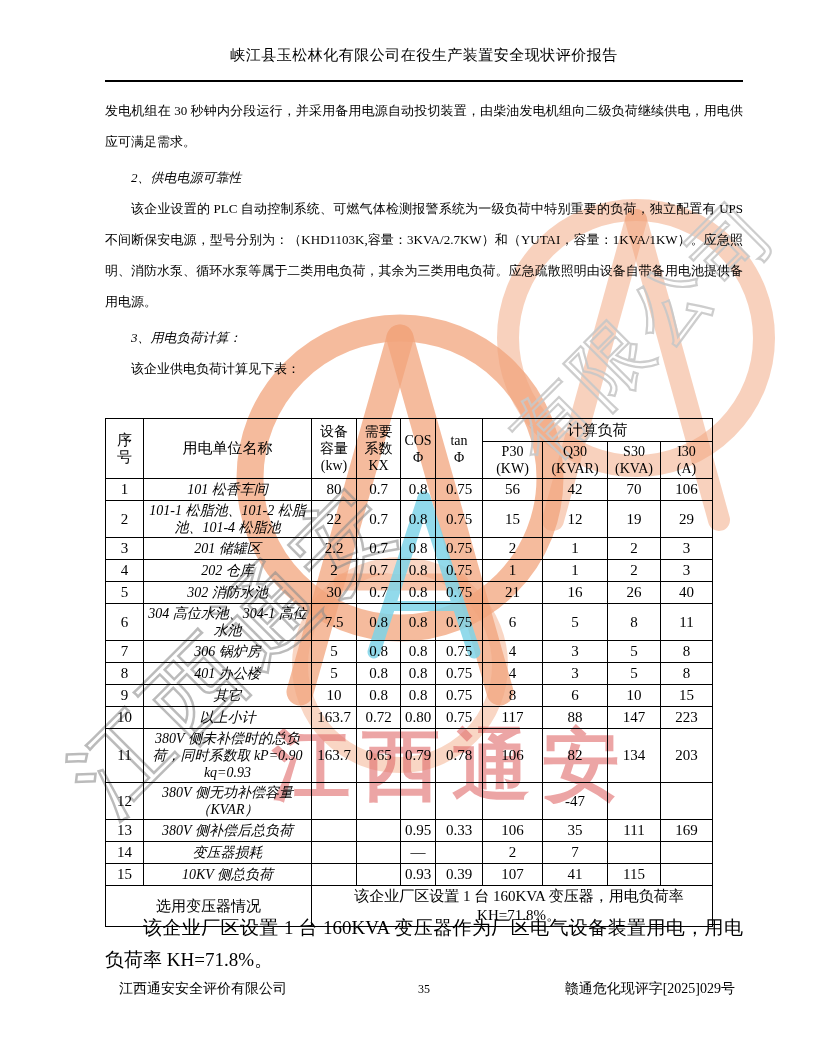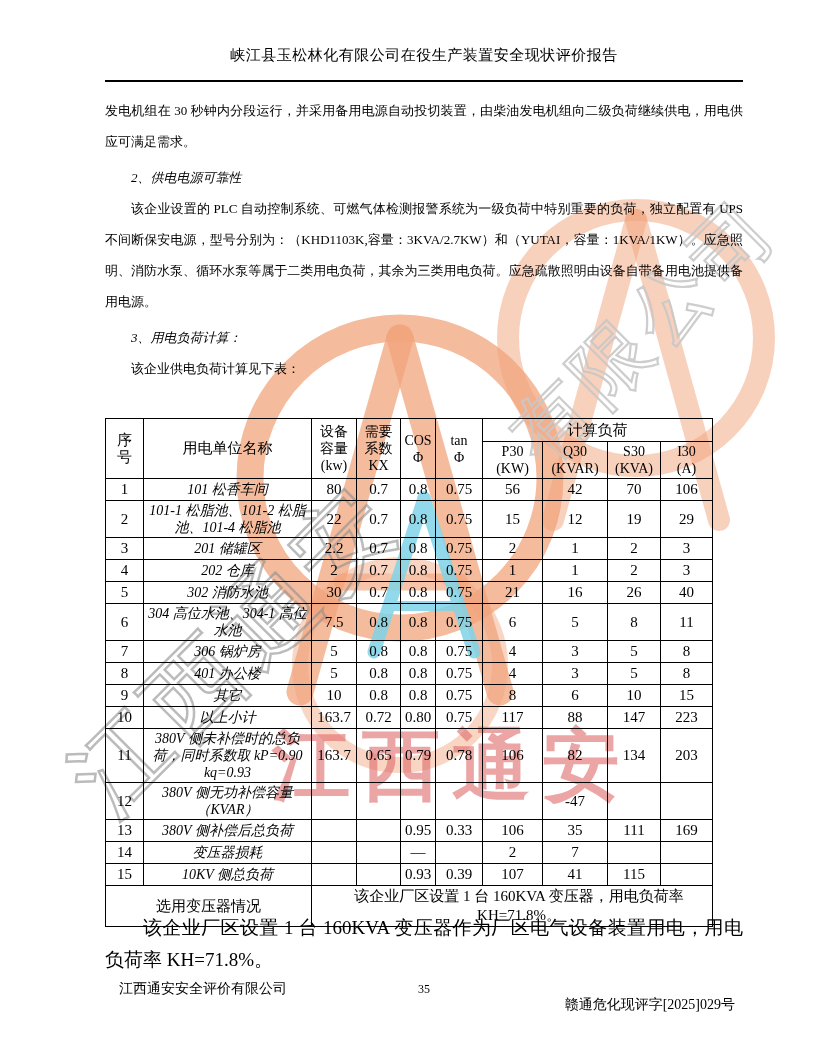--- a/index.html
+++ b/index.html
@@ -42,21 +42,21 @@
   .load-table tr.summary-row td { height:26px; }
 
   .closing-text {
     position:absolute; top:912px; left:105px; width:638px;
     font-size:19px; line-height:32px; text-align:justify; text-indent:2em; margin:0;
   }
 
   .doc-footer { position:absolute; left:105px; top:980px; width:638px; height:24px; font-size:14px; }
   .footer-company { position:absolute; left:14px; top:0; }
   .footer-page { position:absolute; left:0; width:100%; text-align:center; top:2px; font-size:12px; }
-  .footer-docnum { position:absolute; right:8px; top:16px; }
+  .footer-docnum { position:absolute; right:8px; top:0; }
 </style>
 </head>
 <body>
 
 <svg class="wm-layer" viewBox="0 0 816 1056" xmlns="http://www.w3.org/2000/svg">
   <g fill="none" stroke-linecap="round" stroke="#F2A47C">
     <circle cx="400" cy="478" r="150" stroke-width="27" opacity="0.75"></circle>
     <path d="M400,338 L300,692" stroke-width="27" opacity="0.75"></path>
     <path d="M400,338 L500,692" stroke-width="27" opacity="0.75"></path>
     <path d="M342,582 L460,582" stroke-width="17" opacity="0.65"></path>

